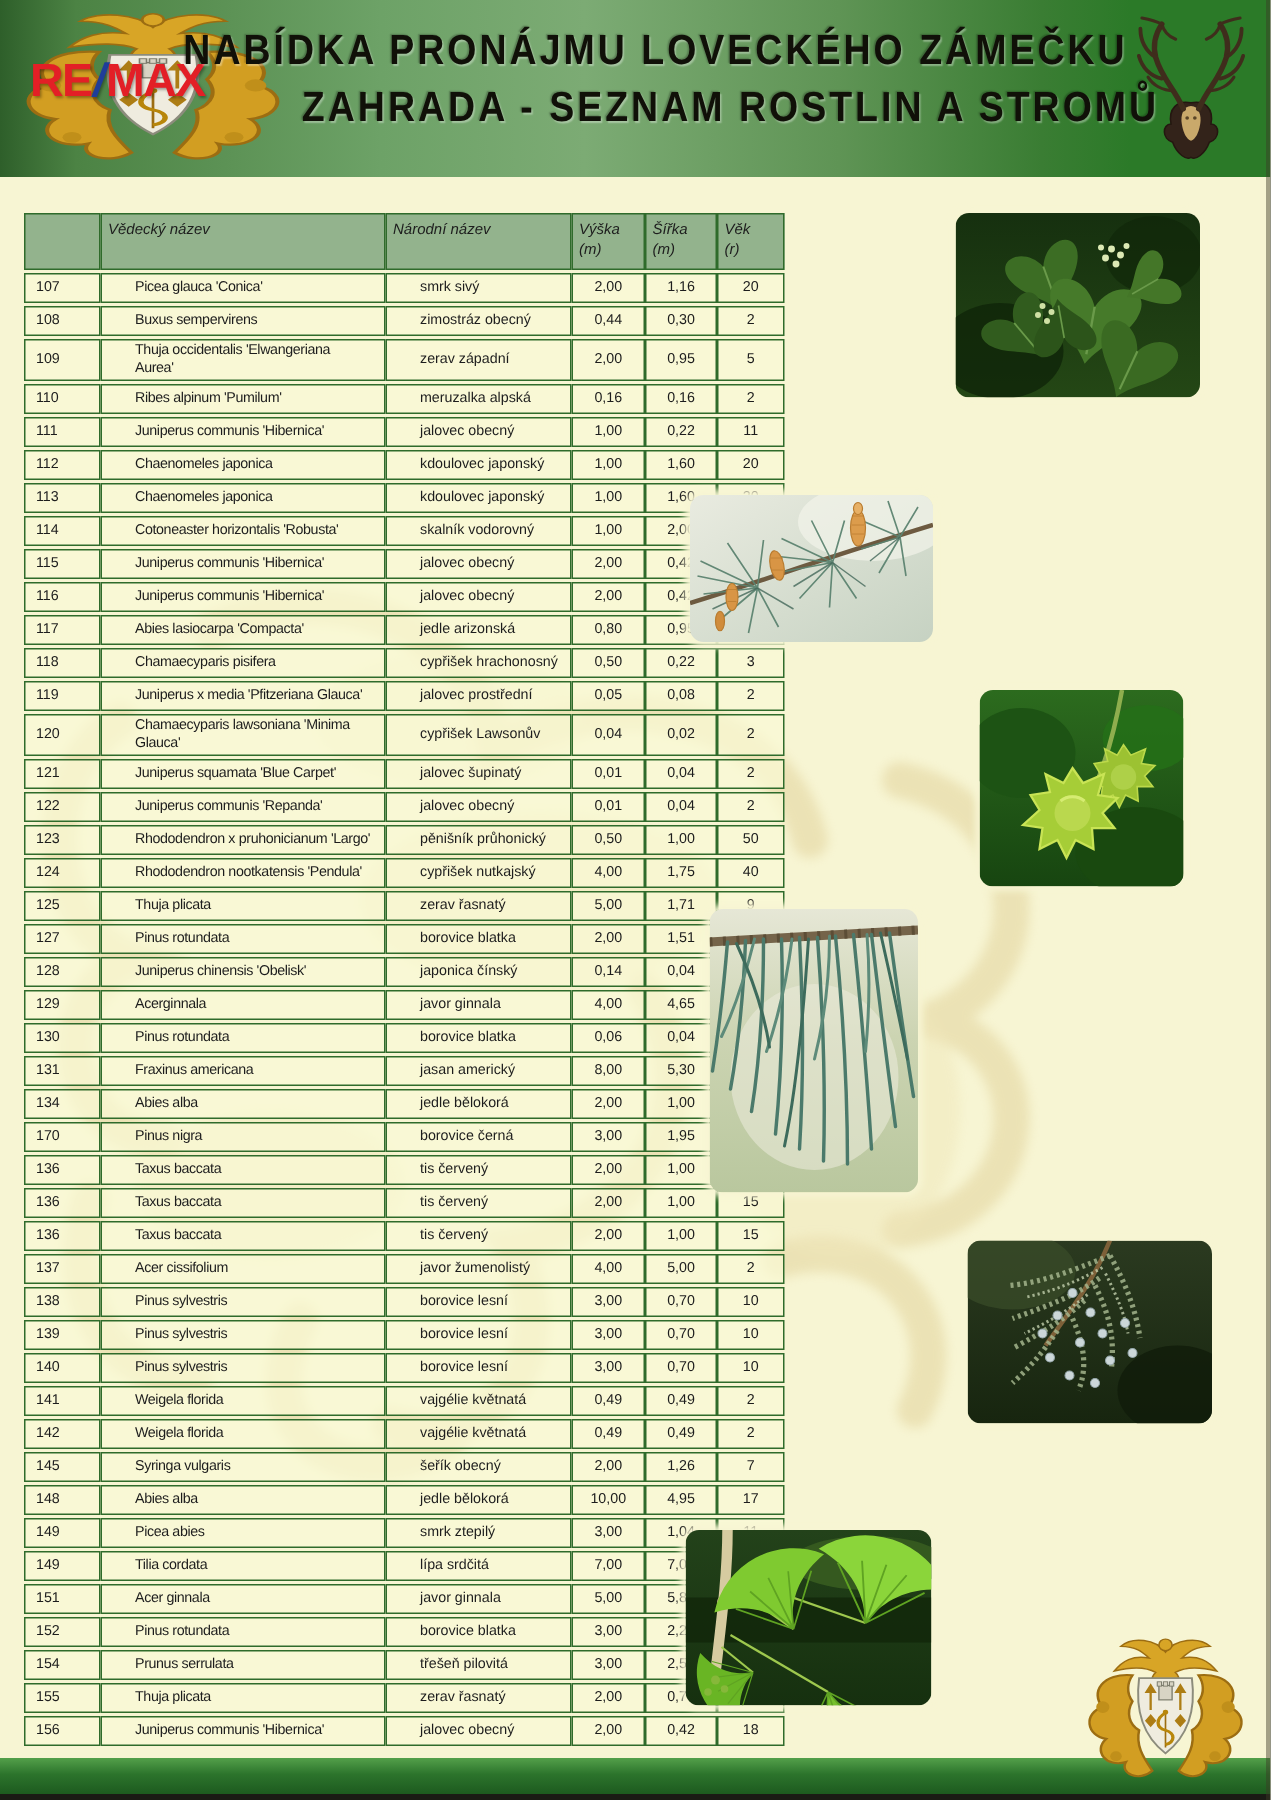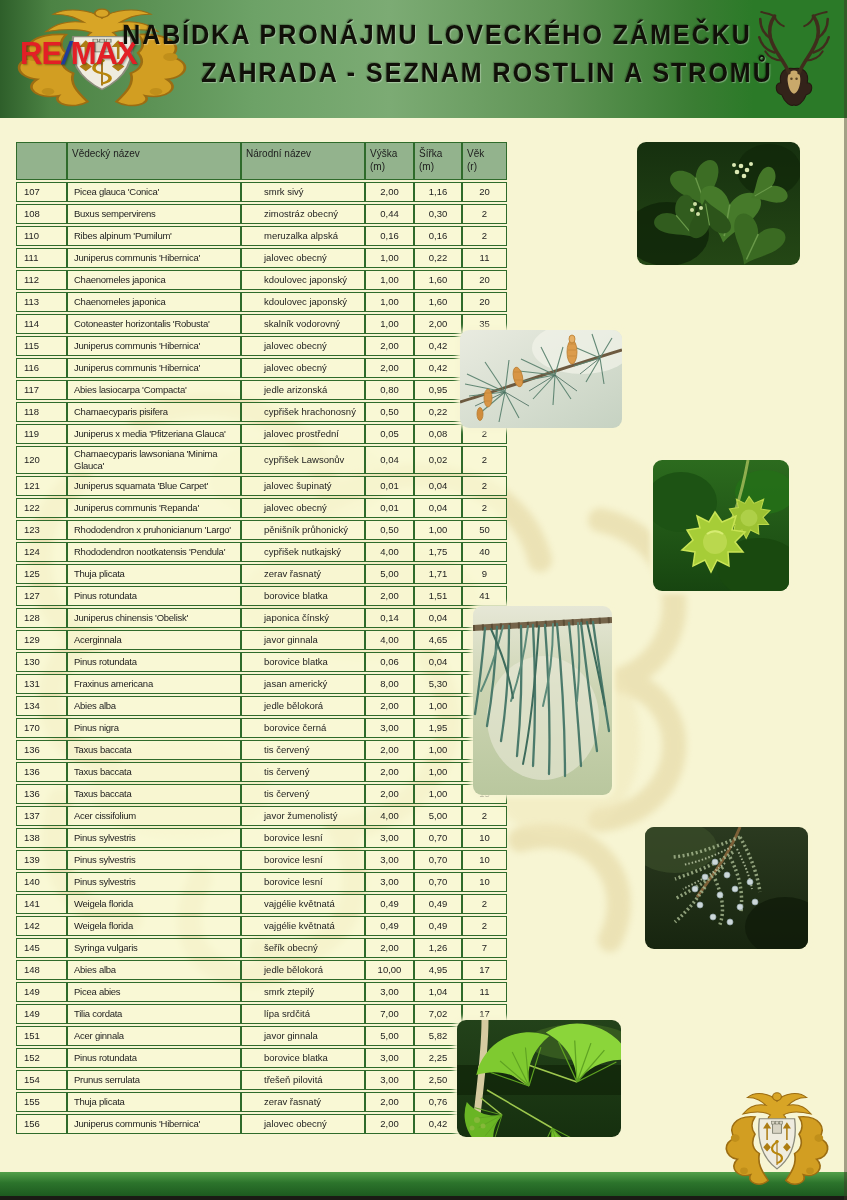--- a/index.html
+++ b/index.html
@@ -19,27 +19,27 @@
   .remax .re,.remax .max{color:#e31f26;}
   .remax .slash{color:#1f3d99;font-style:italic;padding:0 1px;}
   .antlers{position:absolute;left:748px;top:8px;width:92px;height:106px;}
   
   .watermark{position:absolute;left:0;top:360px;width:740px;height:660px;pointer-events:none;}
   
   table.plants{position:absolute;left:16px;top:140px;border-collapse:separate;border-spacing:0 2px;}
   .plants th,.plants td{border:1px solid #2f6b2b;background:rgba(250,249,214,.72);
      font-size:9.5px;line-height:1.25;color:#1d1d1d;padding:1px 4px;vertical-align:middle;}
   .plants thead th{background:#93b38d;height:30px;vertical-align:top;padding-top:5px;
-     font-weight:400;font-size:10px;text-align:left;white-space:pre-line;}
+     font-weight:400;font-size:10px;text-align:left;white-space:pre-line;font-style:italic;}
   .plants thead th.c3,.plants thead th.c4,.plants thead th.c5{text-align:left;}
   .c0{width:38px;} .c1{width:162px;} .c2{width:96px;}
   .c3{width:39px;} .c4{width:38px;} .c5{width:35px;}
   .plants td{height:16px;}
   .plants td.c0{padding-left:7px;}
-  .plants td.c1{white-space:pre;letter-spacing:-.25px;padding-left:6px;}
+  .plants td.c1{white-space:pre;letter-spacing:-.25px;padding-left:22px;}
   .plants td.c2{white-space:nowrap;padding-left:22px;}
   .plants td.c3,.plants td.c4,.plants td.c5{text-align:center;}
   
   .photo{position:absolute;border-radius:9px;overflow:hidden;
      box-shadow:inset 0 0 10px 5px rgba(247,245,211,.95),0 0 5px 3px rgba(247,245,211,1);}
   .photo svg{display:block;}
   #ph1{left:637px;top:142px;width:163px;height:123px;}
   #ph2{left:460px;top:330px;width:162px;height:98px;}
   #ph3{left:653px;top:460px;width:136px;height:131px;}
   #ph4{left:473px;top:606px;width:139px;height:189px;}
@@ -178,20 +178,29 @@
           <td class="c4">1,16</td>
           <td class="c5">20</td>
         </tr>
         <tr>
           <td class="c0">108</td>
           <td class="c1">Buxus sempervirens</td>
           <td class="c2">zimostráz obecný</td>
           <td class="c3">0,44</td>
           <td class="c4">0,30</td>
           <td class="c5">2</td>
+        </tr>
+        <tr>
+          <td class="c0">109</td>
+          <td class="c1">Thuja occidentalis 'Elwangeriana
+Aurea'</td>
+          <td class="c2">zerav západní</td>
+          <td class="c3">2,00</td>
+          <td class="c4">0,95</td>
+          <td class="c5">5</td>
         </tr>
         <tr>
           <td class="c0">110</td>
           <td class="c1">Ribes alpinum 'Pumilum'</td>
           <td class="c2">meruzalka alpská</td>
           <td class="c3">0,16</td>
           <td class="c4">0,16</td>
           <td class="c5">2</td>
         </tr>
         <tr>

